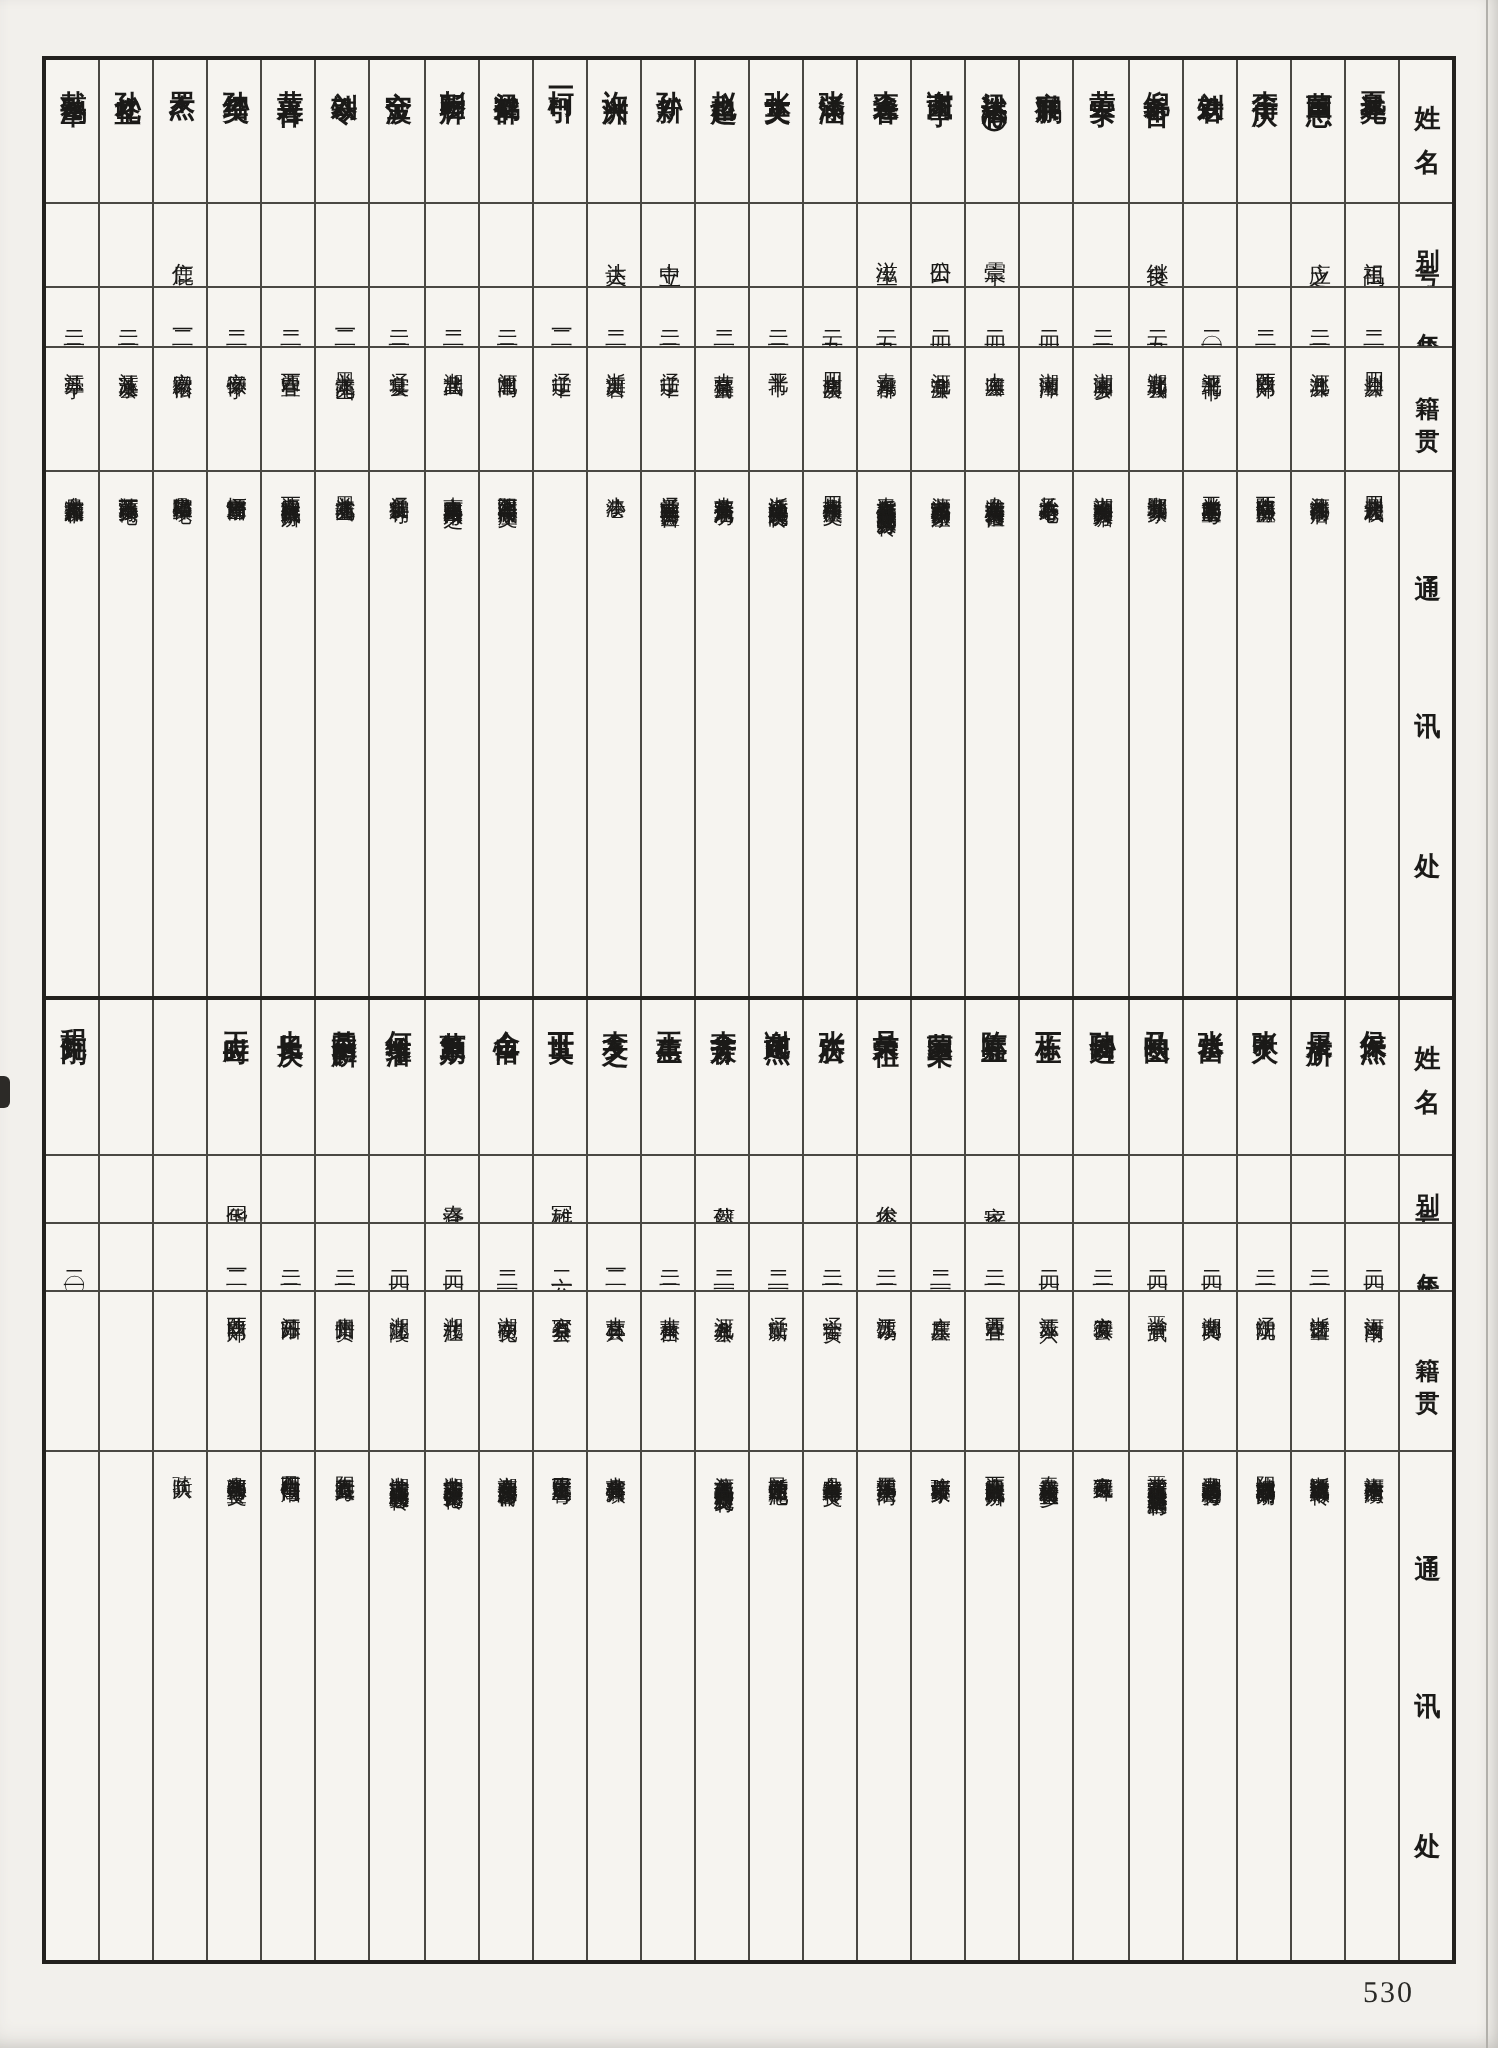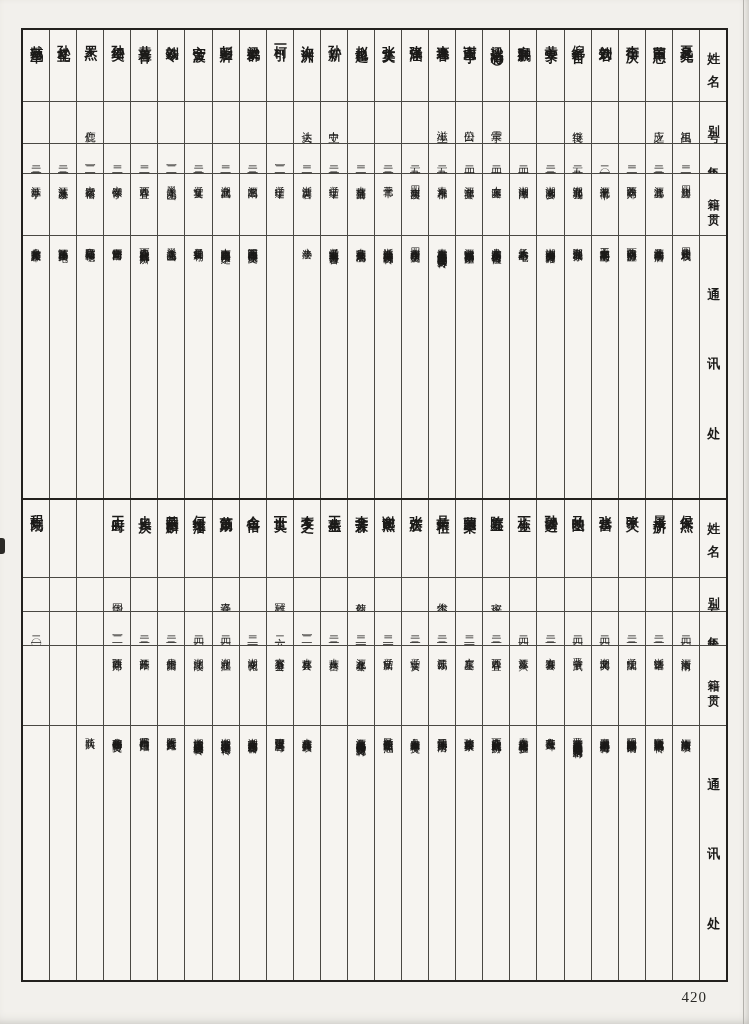--- a/index.html
+++ b/index.html
@@ -460,14 +460,14 @@
           <div class="cell cell-name">程克刚</div>
           <div class="cell cell-alias"></div>
           <div class="cell cell-age">二〇</div>
           <div class="cell cell-native"></div>
           <div class="cell cell-address"></div>
         </div>
       </section>
   </div>
   <div class="nick"></div>
   <div class="edge-right"></div>
-  <div class="page-number">420</div>
+  <div class="page-number">530</div>
 </div>
 
 </body></html>

